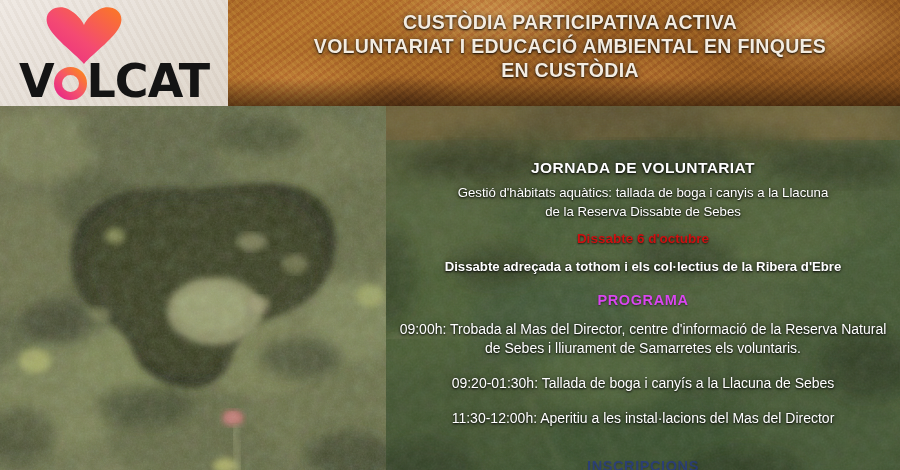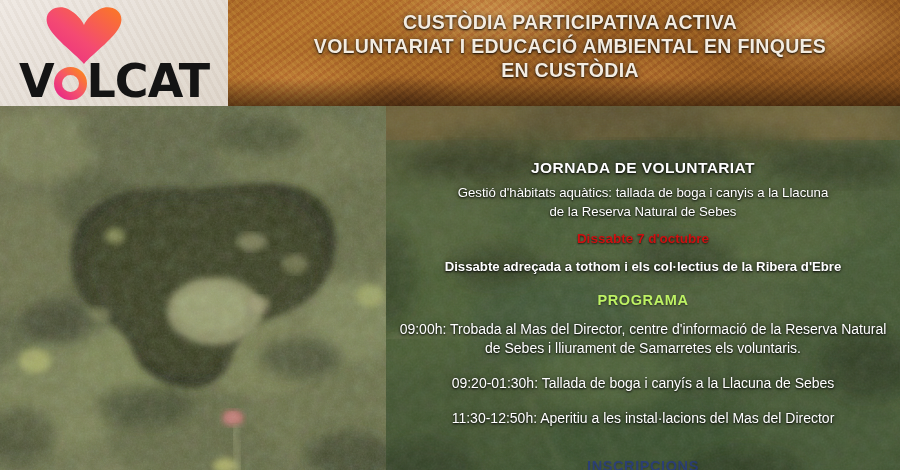--- a/index.html
+++ b/index.html
@@ -125,21 +125,21 @@
     color:#cc1111;
     text-shadow:0 1px 2px rgba(0,0,0,.75);
   }
   #audience {
     position:absolute; left:0; top:153px; width:100%;
     font-size:13.2px; font-weight:bold;
   }
   #programa {
     position:absolute; left:0; top:186px; width:100%;
     font-size:14.5px; font-weight:bold; letter-spacing:.6px;
-    color:#bef264;
+    color:#d946ef;
     text-shadow:0 1px 2px rgba(0,0,0,.55);
   }
   #sched { position:absolute; left:4px; top:214px; width:506px; }
   .sched-item {
     font-size:14px; line-height:19px; font-weight:normal;
     margin-bottom:16px;
   }
   #inscripcions {
     position:absolute; left:0; top:352px; width:100%;
     font-size:14.5px; font-weight:bold; letter-spacing:.6px;
@@ -365,32 +365,32 @@
   </svg>
   <div id="photo-right-dim" style="position:absolute;left:386px;top:106px;width:514px;height:364px;
        background:linear-gradient(to bottom, rgba(25,32,18,.22) 0%, rgba(22,30,16,.14) 40%, rgba(25,34,18,.22) 100%);"></div>
 
   <div id="content">
 
     <div id="jornada" class="txt">JORNADA DE VOLUNTARIAT</div>
 
     <div id="subtitle" class="txt">
       <div>Gestió d'hàbitats aquàtics: tallada de boga i canyis a la Llacuna</div>
-      <div>de la Reserva Natural de Sebes</div>
+      <div>de la Reserva Dissabte de Sebes</div>
     </div>
 
-    <div id="date-line" class="txt">Dissabte 7 d'octubre</div>
+    <div id="date-line" class="txt">Dissabte 6 d'octubre</div>
 
     <div id="audience" class="txt">Dissabte adreçada a tothom i els col·lectius de la Ribera d'Ebre</div>
 
     <div id="programa" class="txt">PROGRAMA</div>
 
     <div id="sched">
       <div class="sched-item txt">09:00h: Trobada al Mas del Director, centre d'informació de la Reserva Natural de Sebes i lliurament de Samarretes els voluntaris.</div>
       <div class="sched-item txt">09:20-01:30h: Tallada de boga i canyís a la Llacuna de Sebes</div>
-      <div class="sched-item txt">11:30-12:50h: Aperitiu a les instal·lacions del Mas del Director</div>
+      <div class="sched-item txt">11:30-12:00h: Aperitiu a les instal·lacions del Mas del Director</div>
     </div>
 
     <div id="inscripcions">INSCRIPCIONS</div>
 
   </div>
 
 </div>
 
 </body></html>

